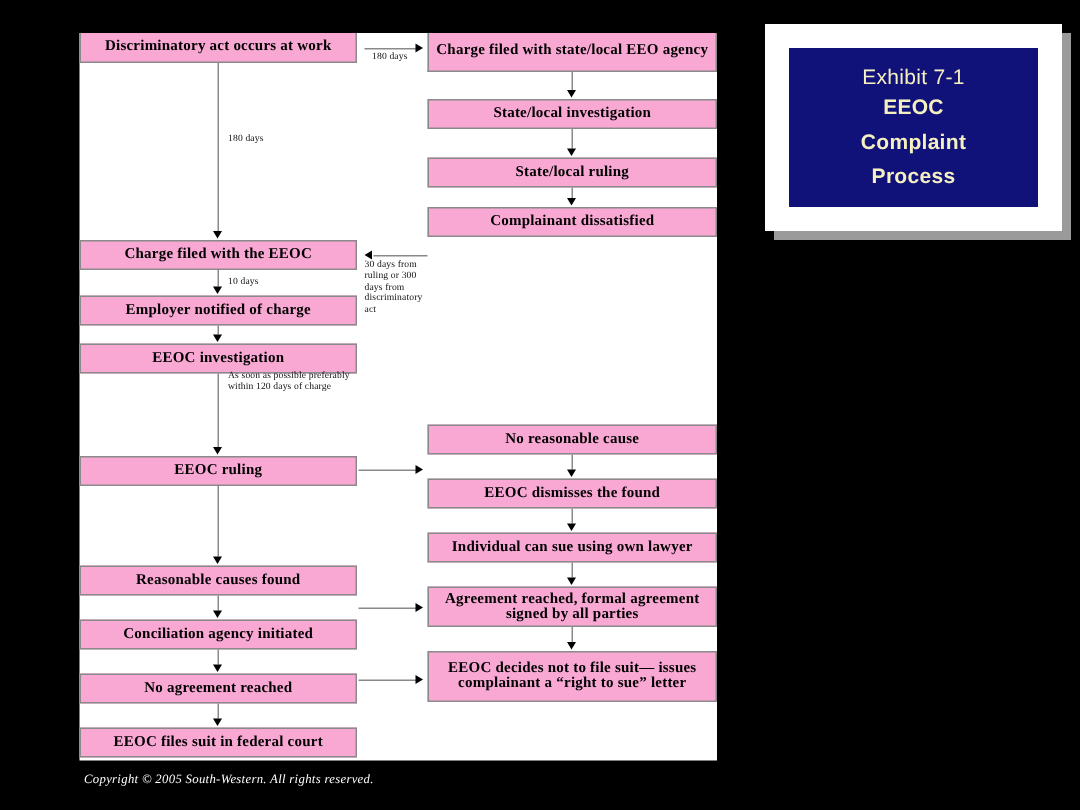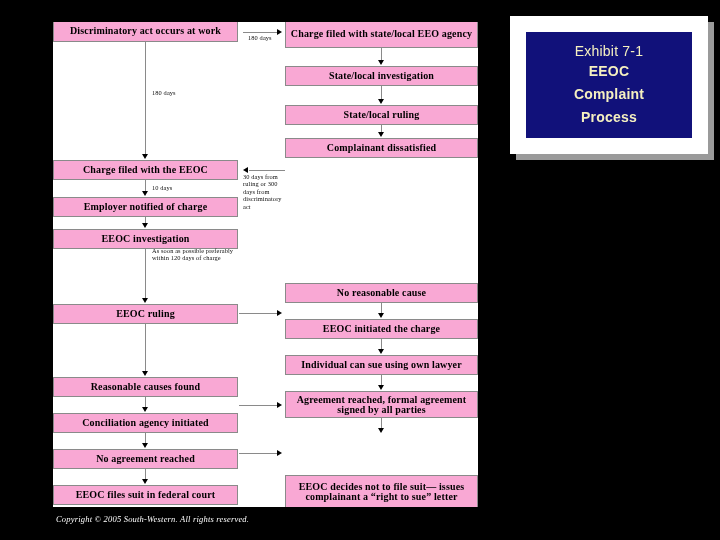--- a/index.html
+++ b/index.html
@@ -155,27 +155,27 @@
   <div class="fbox notop" style="left:232px; top:-2px;  width:193px; height:28px;">Charge filed with state/local EEO agency</div>
 
   <div class="fbox" style="left:232px; top:44px;  width:193px; height:20px;">State/local investigation</div>
 
   <div class="fbox" style="left:232px; top:83px;  width:193px; height:20px;">State/local ruling</div>
 
   <div class="fbox" style="left:232px; top:116px; width:193px; height:20px;">Complainant dissatisfied</div>
 
   <div class="fbox" style="left:232px; top:261px; width:193px; height:20px;">No reasonable cause</div>
 
-  <div class="fbox" style="left:232px; top:297px; width:193px; height:20px;">EEOC initiated the charge</div>
+  <div class="fbox" style="left:232px; top:297px; width:193px; height:20px;">EEOC dismisses the found</div>
 
   <div class="fbox" style="left:232px; top:333px; width:193px; height:20px;text-align:right;">Individual can sue using own lawyer</div>
 
   <div class="fbox" style="left:232px; top:369px; width:193px; height:27px;">Agreement reached, formal agreement signed by all parties</div>
 
-  <div class="fbox" style="left:232px; top:412px; width:193px; height:34px;margin-top:41px;">EEOC decides not to file suit— issues complainant a “right to sue” letter</div>
+  <div class="fbox" style="left:232px; top:412px; width:193px; height:34px;">EEOC decides not to file suit— issues complainant a “right to sue” letter</div>
 
   <div class="vline" style="left:92px; top:20px;  height:112px;"></div>
   <div class="arw-d" style="left:88.5px; top:132px;"></div>
 
   <div class="vline" style="left:92px; top:158px; height:11px;"></div>
   <div class="arw-d" style="left:88.5px; top:169px;"></div>
 
   <div class="vline" style="left:92px; top:195px; height:6px;"></div>
   <div class="arw-d" style="left:88.5px; top:201px;"></div>
 

